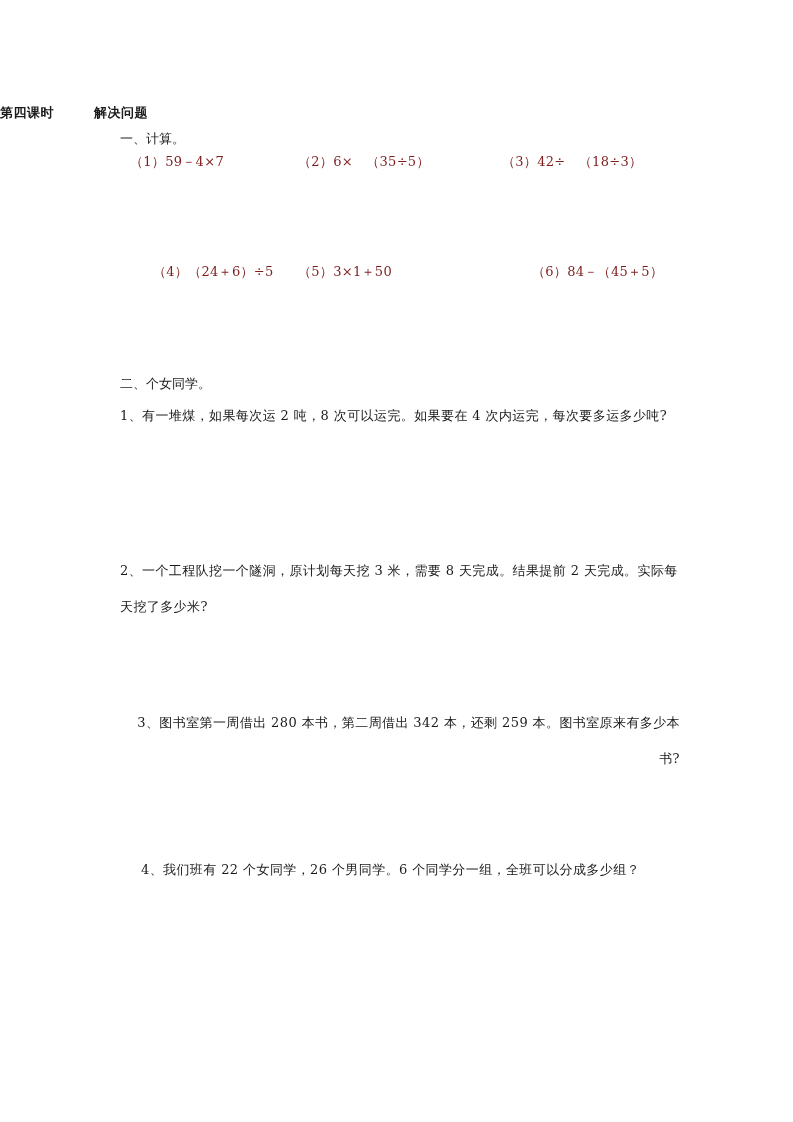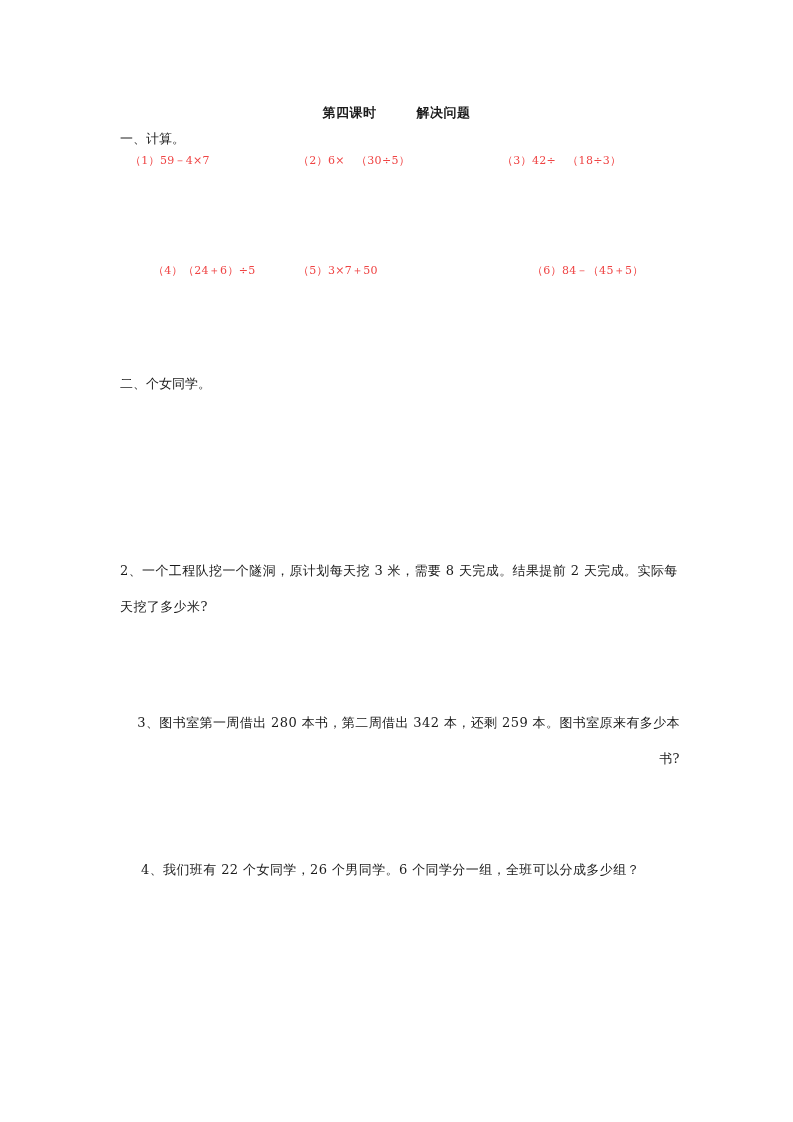--- a/index.html
+++ b/index.html
@@ -19,35 +19,34 @@
       position: absolute;
       left: 0; top: 0;
       width: 793px; height: 1122px;
       background: #fff;
     }
     .abs { position: absolute; white-space: nowrap; }
     .title {
       top: 104px;
       left: 0;
       width: 793px;
-      text-align: center;
       font-family: "DejaVu Sans", "Liberation Sans", sans-serif;
       font-weight: bold;
       font-size: 13px;
       letter-spacing: 0.5px;
     }
     .title .gap { display: inline-block; width: 40px; }
     .section {
       font-size: 13px;
       left: 120px;
       font-family: Liberation Mono, monospace;
     }
     .calc {
-      font-size: 11px;
-      color: #ef4444;
+      font-size: 13px;
+      color: #7f1d1d;
       letter-spacing: 0.3px;
     }
     .q {
       font-size: 13px;
       left: 120px;
       width: 560px;
       white-space: normal;
       line-height: 36px;
       letter-spacing: 0.4px;
     }
@@ -60,35 +59,36 @@
   <div class="abs title">
     <span>第四课时</span><span class="gap"></span><span>解决问题</span>
   </div>
 
   <div class="abs section" style="top:130px;">一、计算。</div>
 
   <div class="abs calc" style="top:153px; left:130px;">
     <span>（1）</span><span>59－4×7</span>
   </div>
   <div class="abs calc" style="top:153px; left:298px;">
-    <span>（2）</span><span>6×　（30÷5）</span>
+    <span>（2）</span><span>6×　（35÷5）</span>
   </div>
   <div class="abs calc" style="top:153px; left:502px;">
     <span>（3）</span><span>42÷　（18÷3）</span>
   </div>
 
   <div class="abs calc" style="top:263px; left:132px;margin-left:21px;">
     <span>（4）</span><span>（24＋6）÷5</span>
   </div>
   <div class="abs calc" style="top:263px; left:298px;">
-    <span>（5）</span><span>3×7＋50</span>
+    <span>（5）</span><span>3×1＋50</span>
   </div>
   <div class="abs calc" style="top:263px; left:510px;margin-left:22px;">
     <span>（6）</span><span>84－（45＋5）</span>
   </div>
 
   <div class="abs section" style="top:375px;">二、个女同学。</div>
 
+  <div class="abs q" style="top:398px;">1、有一堆煤，如果每次运 2 吨，8 次可以运完。如果要在 4 次内运完，每次要多运多少吨?</div>
   <div class="abs q" style="top:553px;">2、一个工程队挖一个隧洞，原计划每天挖 3 米，需要 8 天完成。结果提前 2 天完成。实际每天挖了多少米?</div>
   <div class="abs q" style="top:705px;text-align:right;">3、图书室第一周借出  280  本书，第二周借出  342  本，还剩  259  本。图书室原来有多少本书?</div>
   <div class="abs q" style="top:852px;margin-left:21px;">4、我们班有  22  个女同学，26  个男同学。6  个同学分一组，全班可以分成多少组？</div>
 
 </div>
 
 </body></html>

